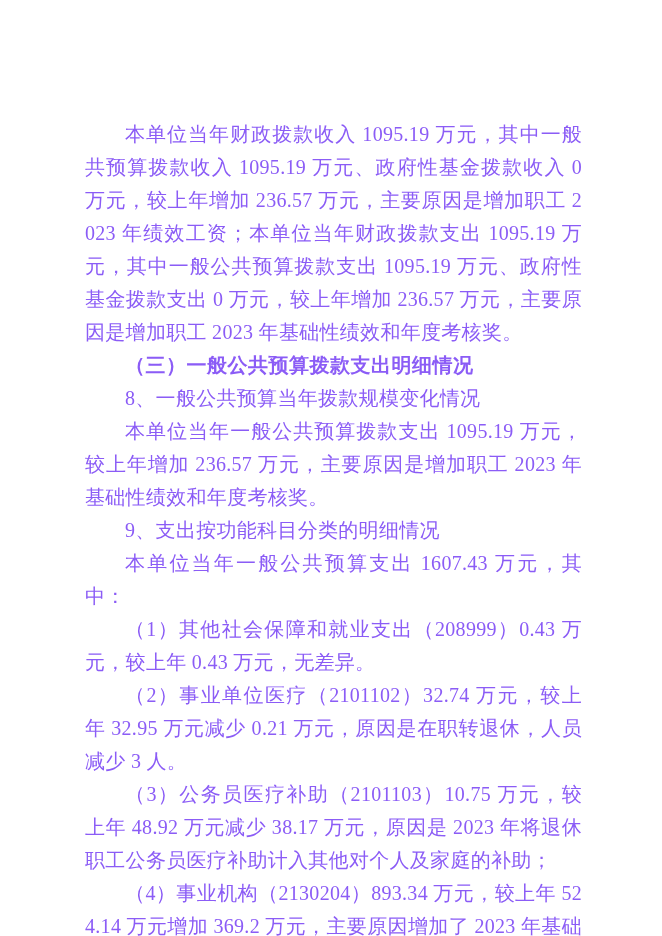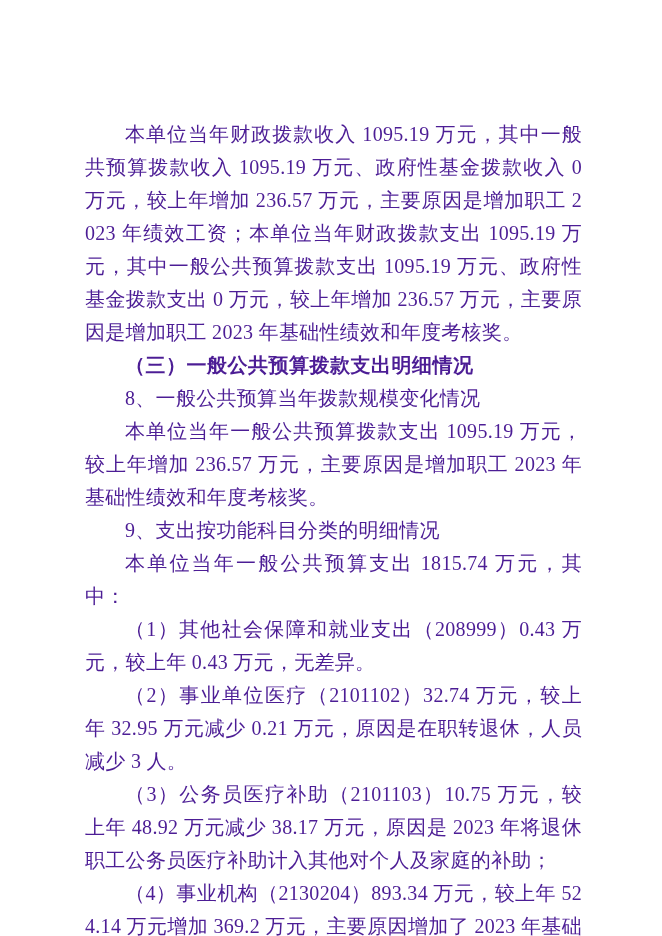--- a/index.html
+++ b/index.html
@@ -10,21 +10,21 @@
   .page {
     position: relative;
     width: 662px;
     height: 936px;
     margin: 0 auto;
     background: #ffffff;
     overflow: hidden;
     box-sizing: border-box;
     padding: 118px 80px 0 85px;
     font-family: "Liberation Serif", "DejaVu Serif", serif;
-    color: #4c1d95;
+    color: #8b5cf6;
   }
   .para {
     margin: 0;
     font-size: 20px;
     line-height: 33px;
     text-align: justify;
     text-justify: inter-ideograph;
     text-indent: 2em;
     letter-spacing: 0.3px;
     word-break: break-all;
@@ -36,18 +36,18 @@
 </style>
 </head>
 <body>
 
 <div class="page">
   <p class="para">本单位当年财政拨款收入 1095.19 万元，其中一般共预算拨款收入 1095.19 万元、政府性基金拨款收入 0 万元，较上年增加 236.57 万元，主要原因是增加职工 2023 年绩效工资；本单位当年财政拨款支出 1095.19 万元，其中一般公共预算拨款支出 1095.19 万元、政府性基金拨款支出 0 万元，较上年增加 236.57 万元，主要原因是增加职工 2023 年基础性绩效和年度考核奖。</p>
   <p class="para heading">（三）一般公共预算拨款支出明细情况</p>
   <p class="para">8、一般公共预算当年拨款规模变化情况</p>
   <p class="para">本单位当年一般公共预算拨款支出 1095.19 万元，较上年增加 236.57 万元，主要原因是增加职工 2023 年基础性绩效和年度考核奖。</p>
   <p class="para">9、支出按功能科目分类的明细情况</p>
-  <p class="para">本单位当年一般公共预算支出 1815.74 万元，其中：</p>
+  <p class="para">本单位当年一般公共预算支出 1607.43 万元，其中：</p>
   <p class="para">（1）其他社会保障和就业支出（208999）0.43 万元，较上年 0.43 万元，无差异。</p>
   <p class="para">（2）事业单位医疗（2101102）32.74 万元，较上年 32.95 万元减少 0.21 万元，原因是在职转退休，人员减少 3 人。</p>
   <p class="para">（3）公务员医疗补助（2101103）10.75 万元，较上年 48.92 万元减少 38.17 万元，原因是 2023 年将退休职工公务员医疗补助计入其他对个人及家庭的补助；</p>
   <p class="para">（4）事业机构（2130204）893.34 万元，较上年 524.14 万元增加 369.2 万元，主要原因增加了 2023 年基础性绩效和年度</p>
 </div>
 
 </body></html>

